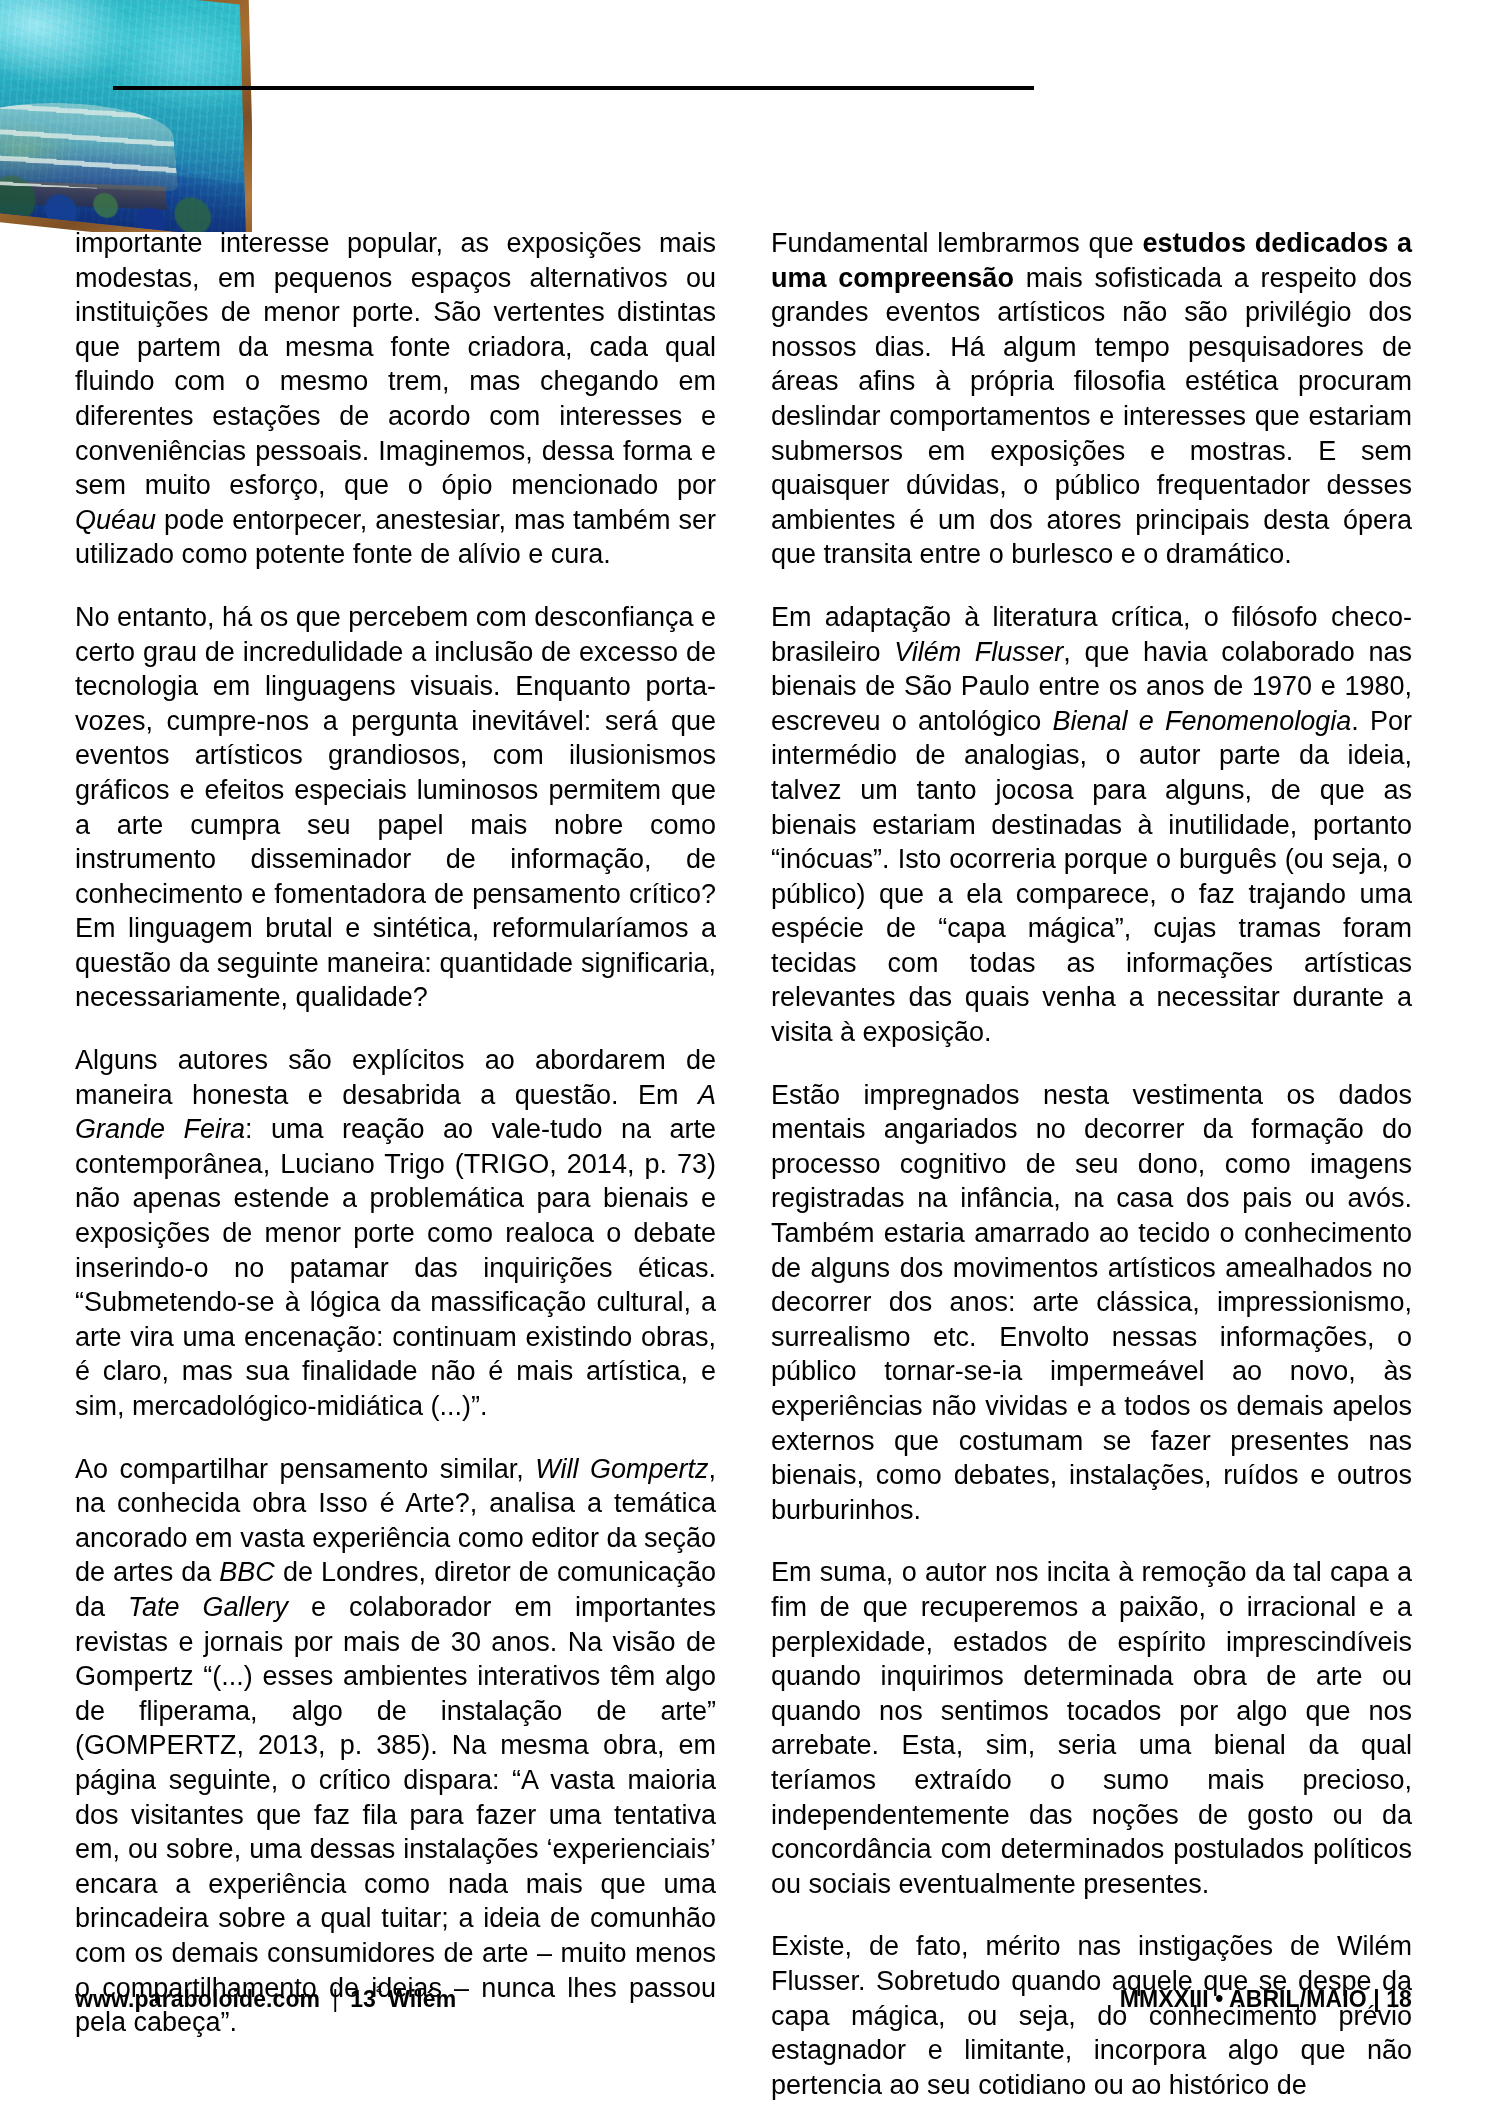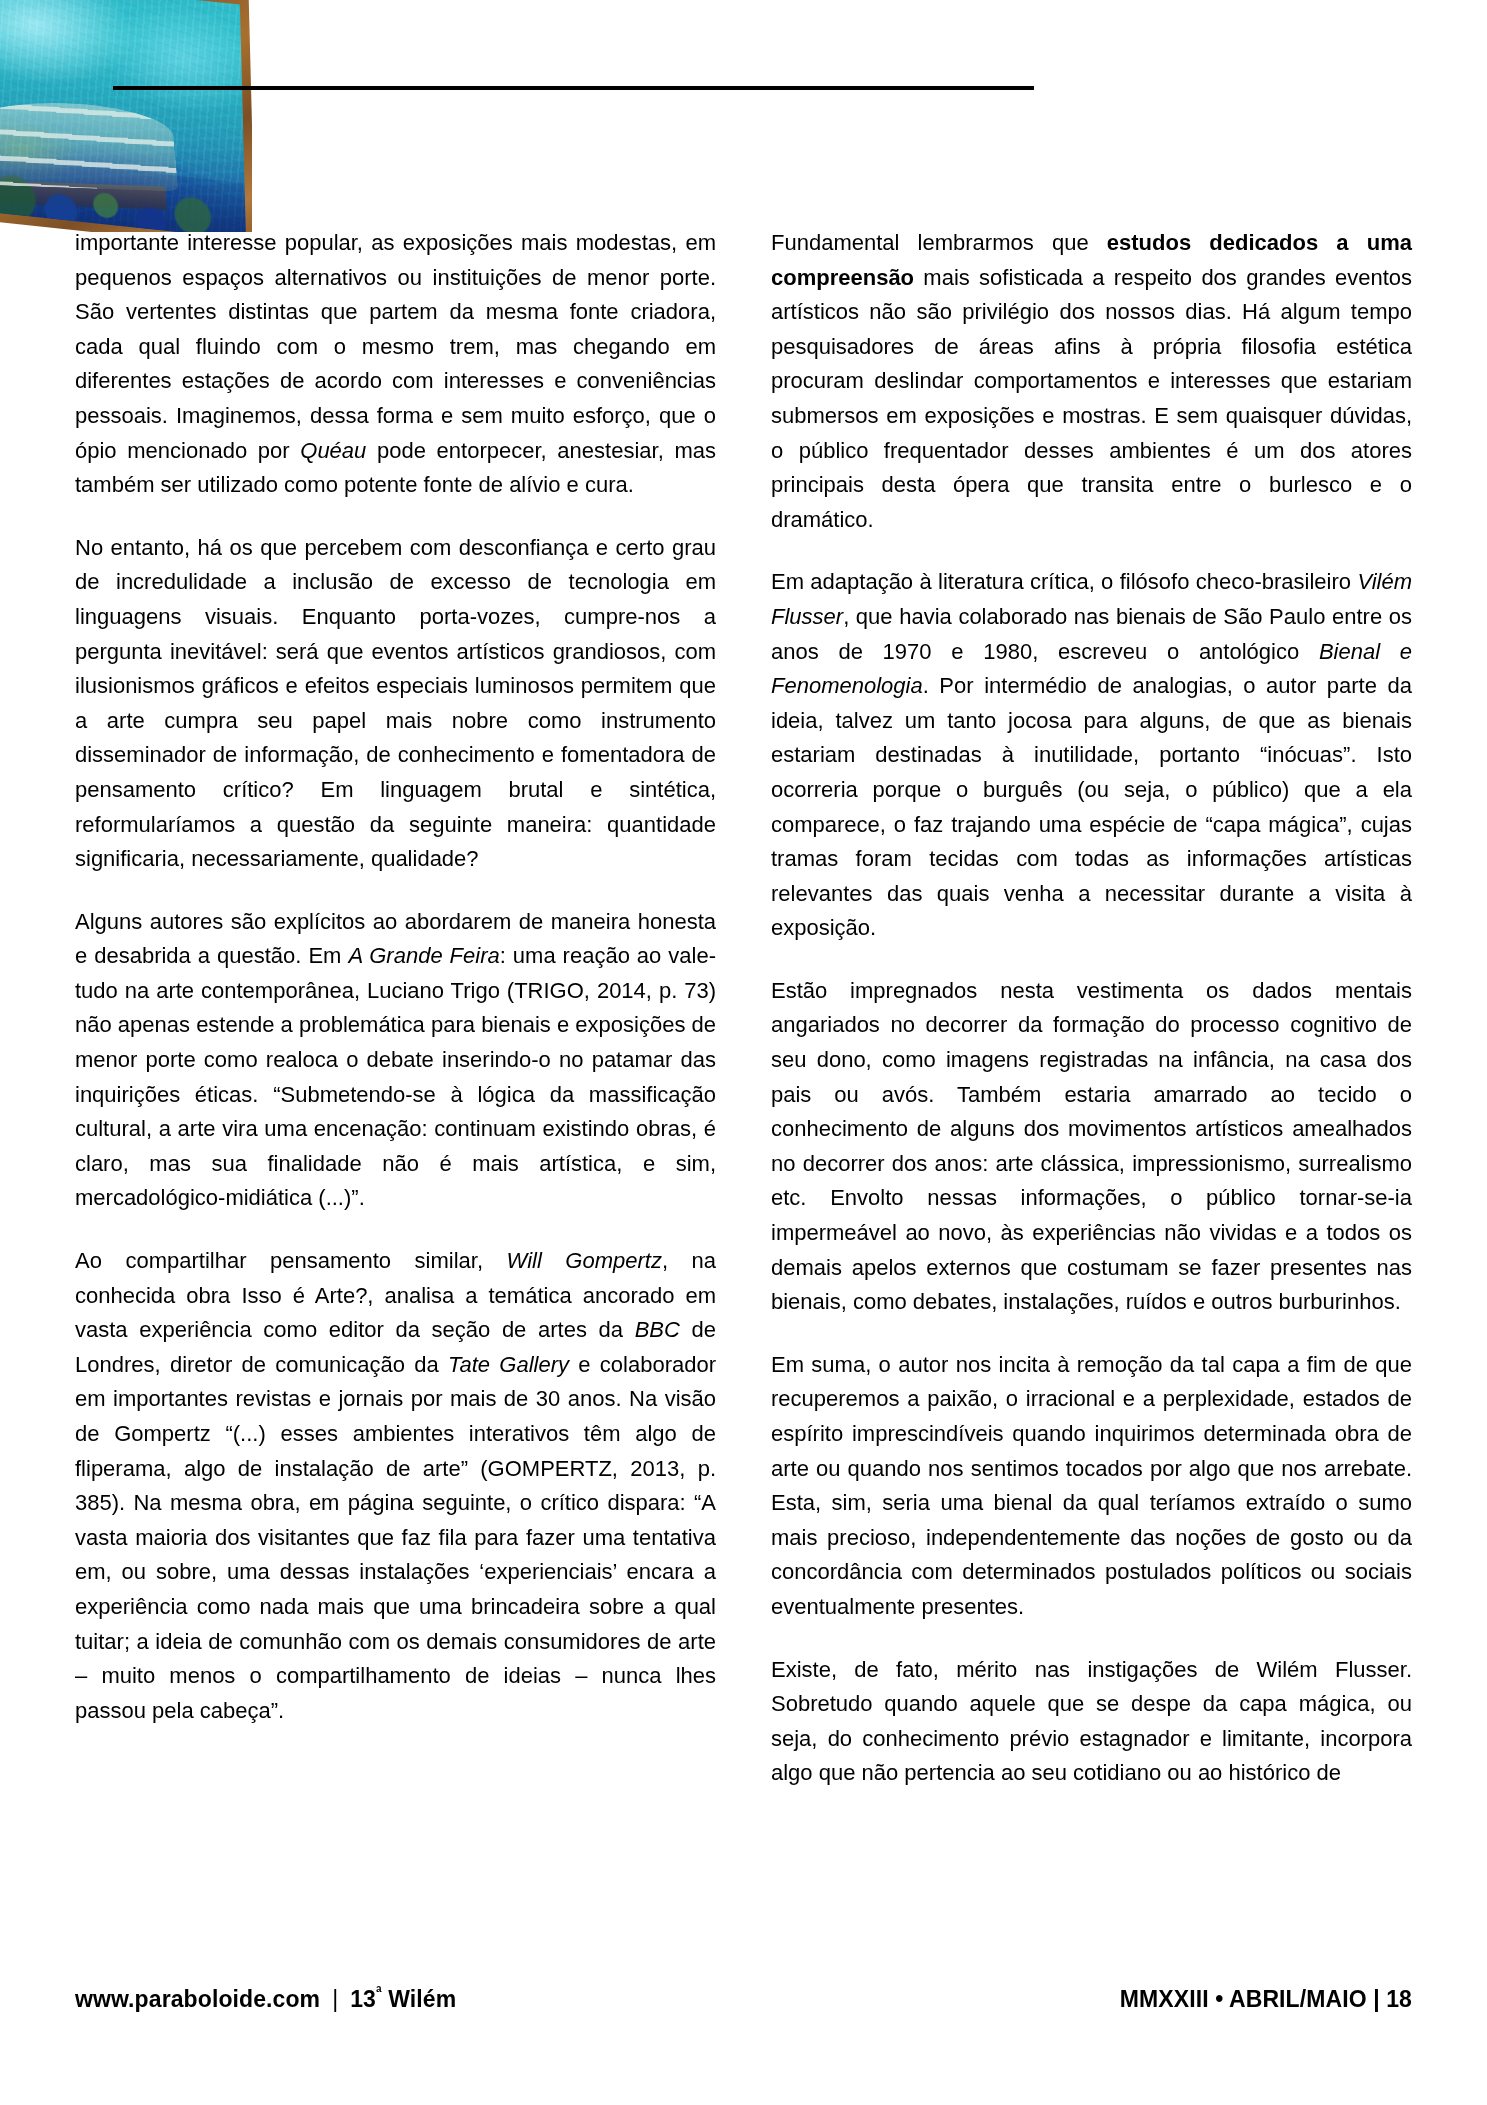--- a/index.html
+++ b/index.html
@@ -99,21 +99,21 @@
     position:absolute;
     left:75px;
     top:226px;
     width:1337px;
     height:1640px;
     display:flex;
     gap:55px;
   }
   .col {
     width:641px;
-    font-size:22px;
+    font-size:27px;
     line-height:34.6px;
     text-align:justify;
     text-justify:inter-word;
     color:#000;
   }
   .col p { margin:0 0 28px 0; }
   .col p:last-child { margin-bottom:12px; }
   em { font-style:italic; }
   strong { font-weight:bold; }
 

